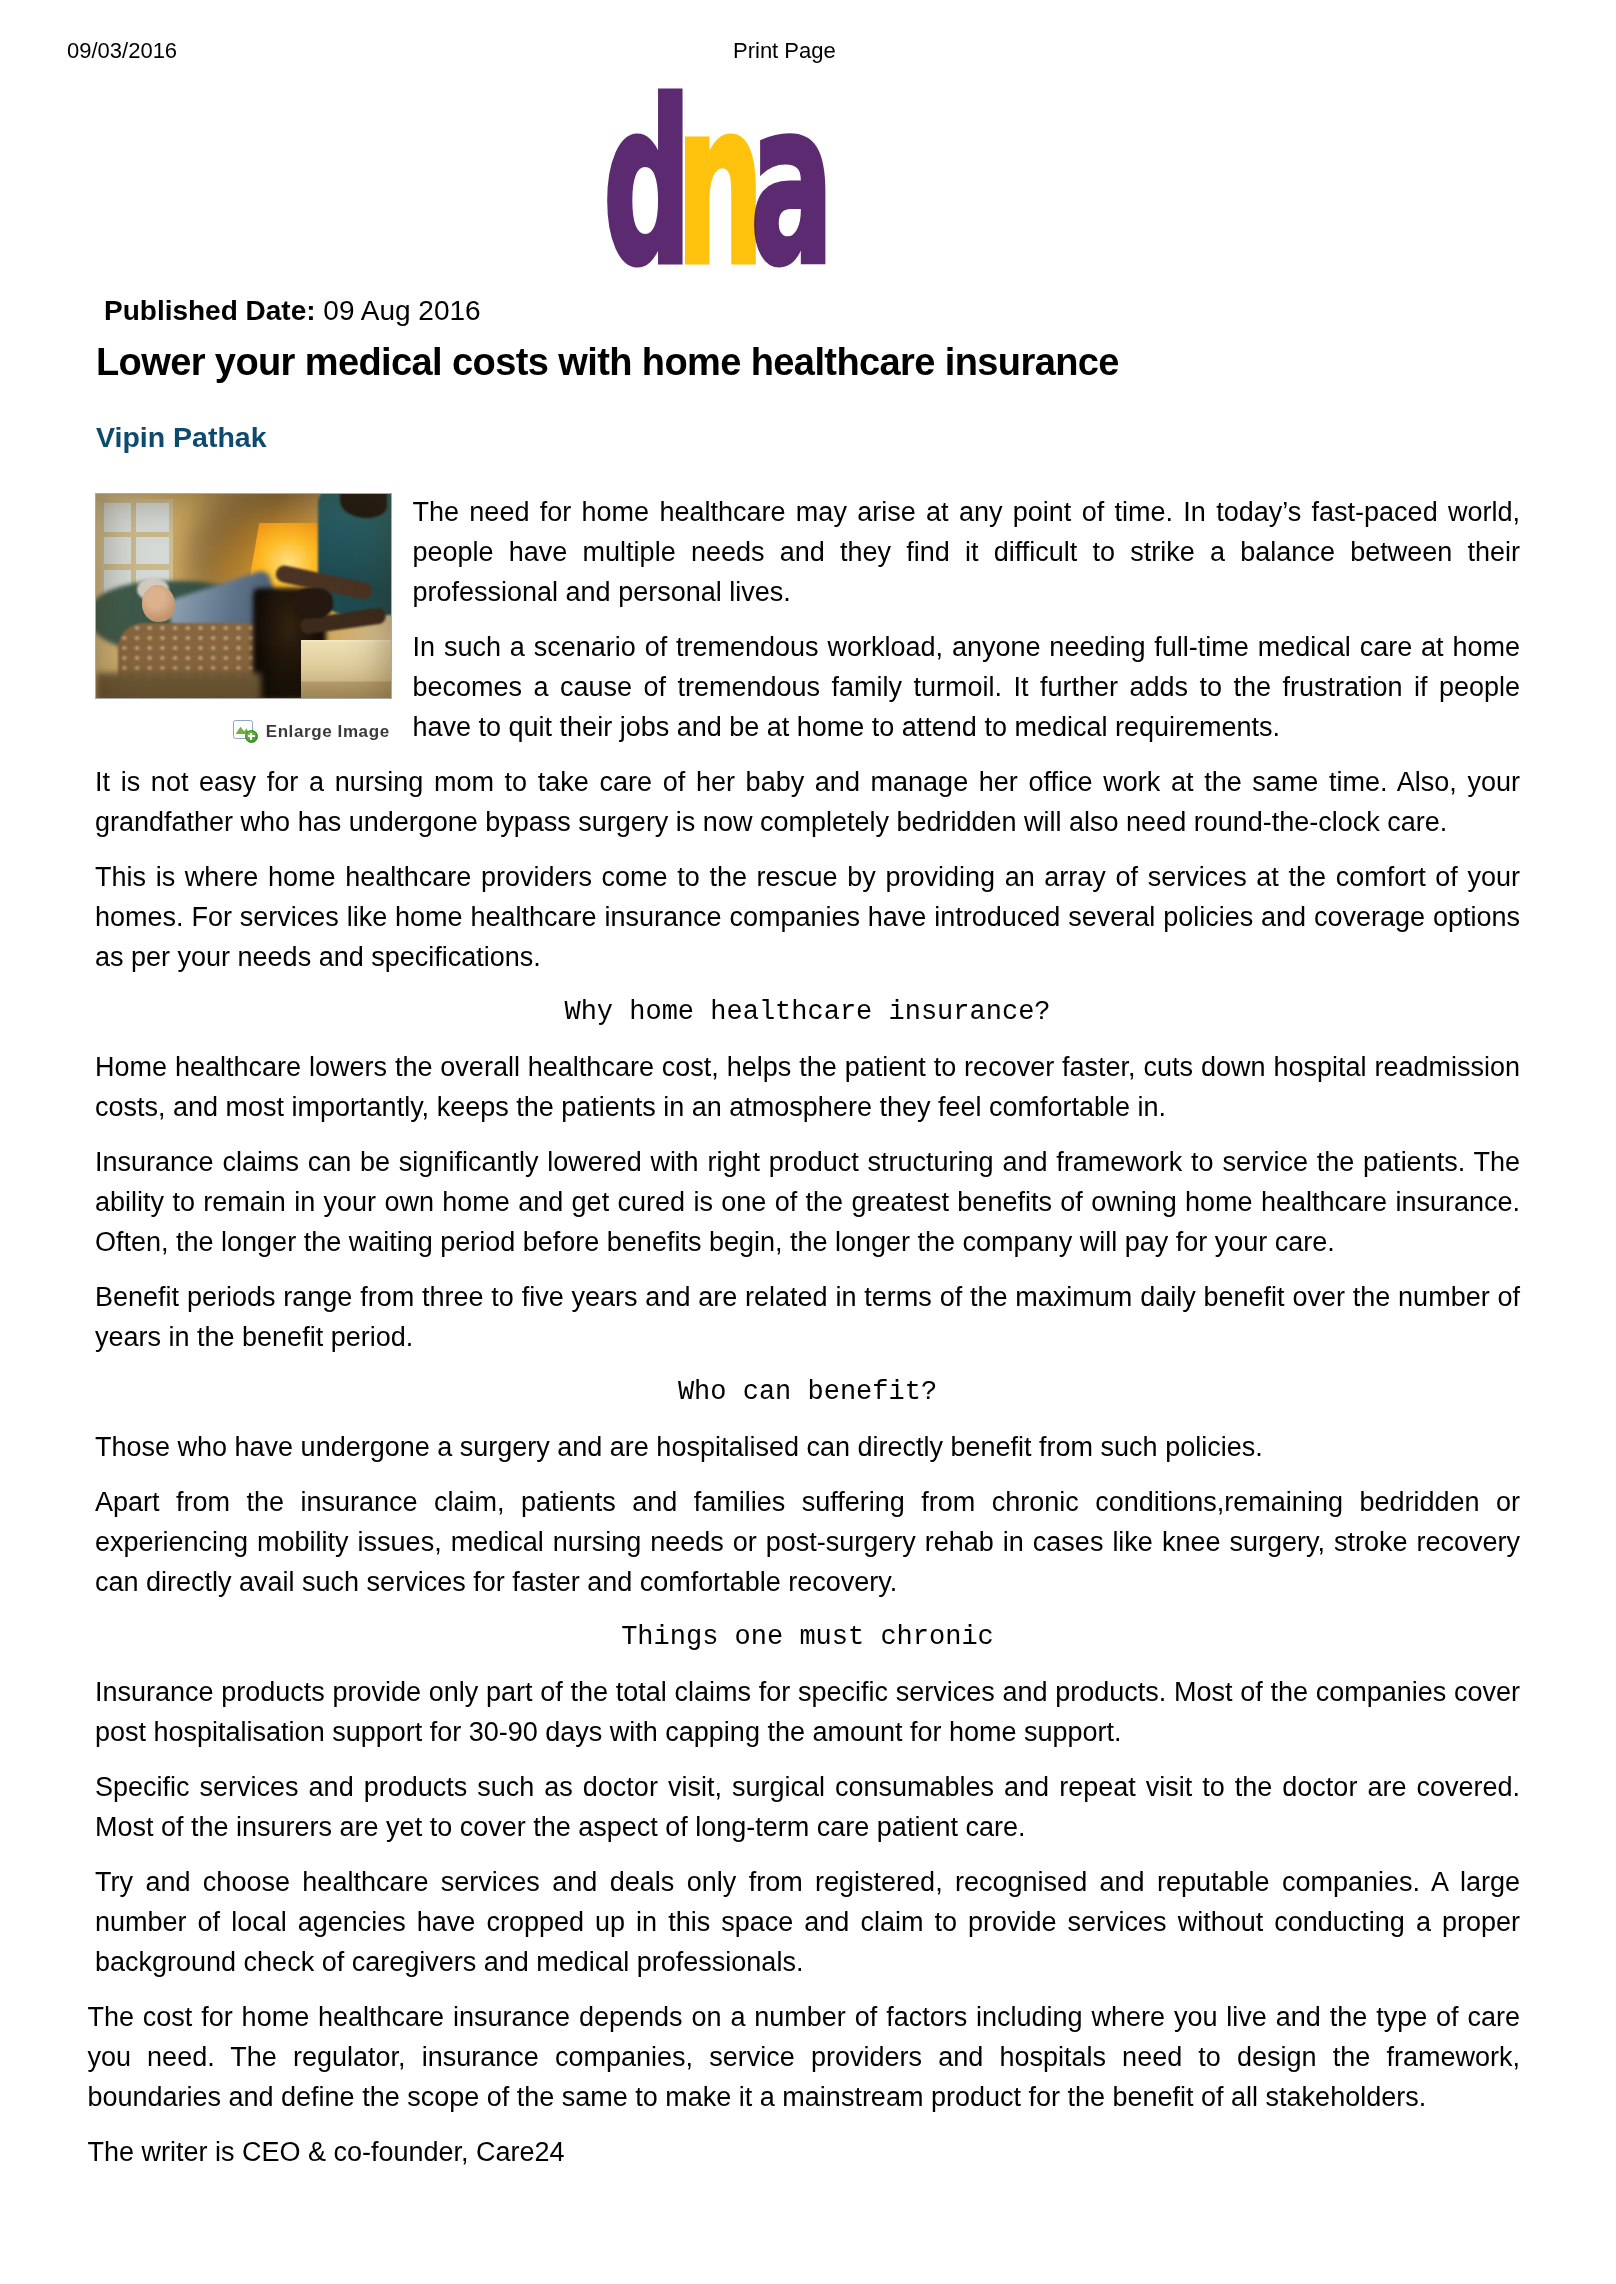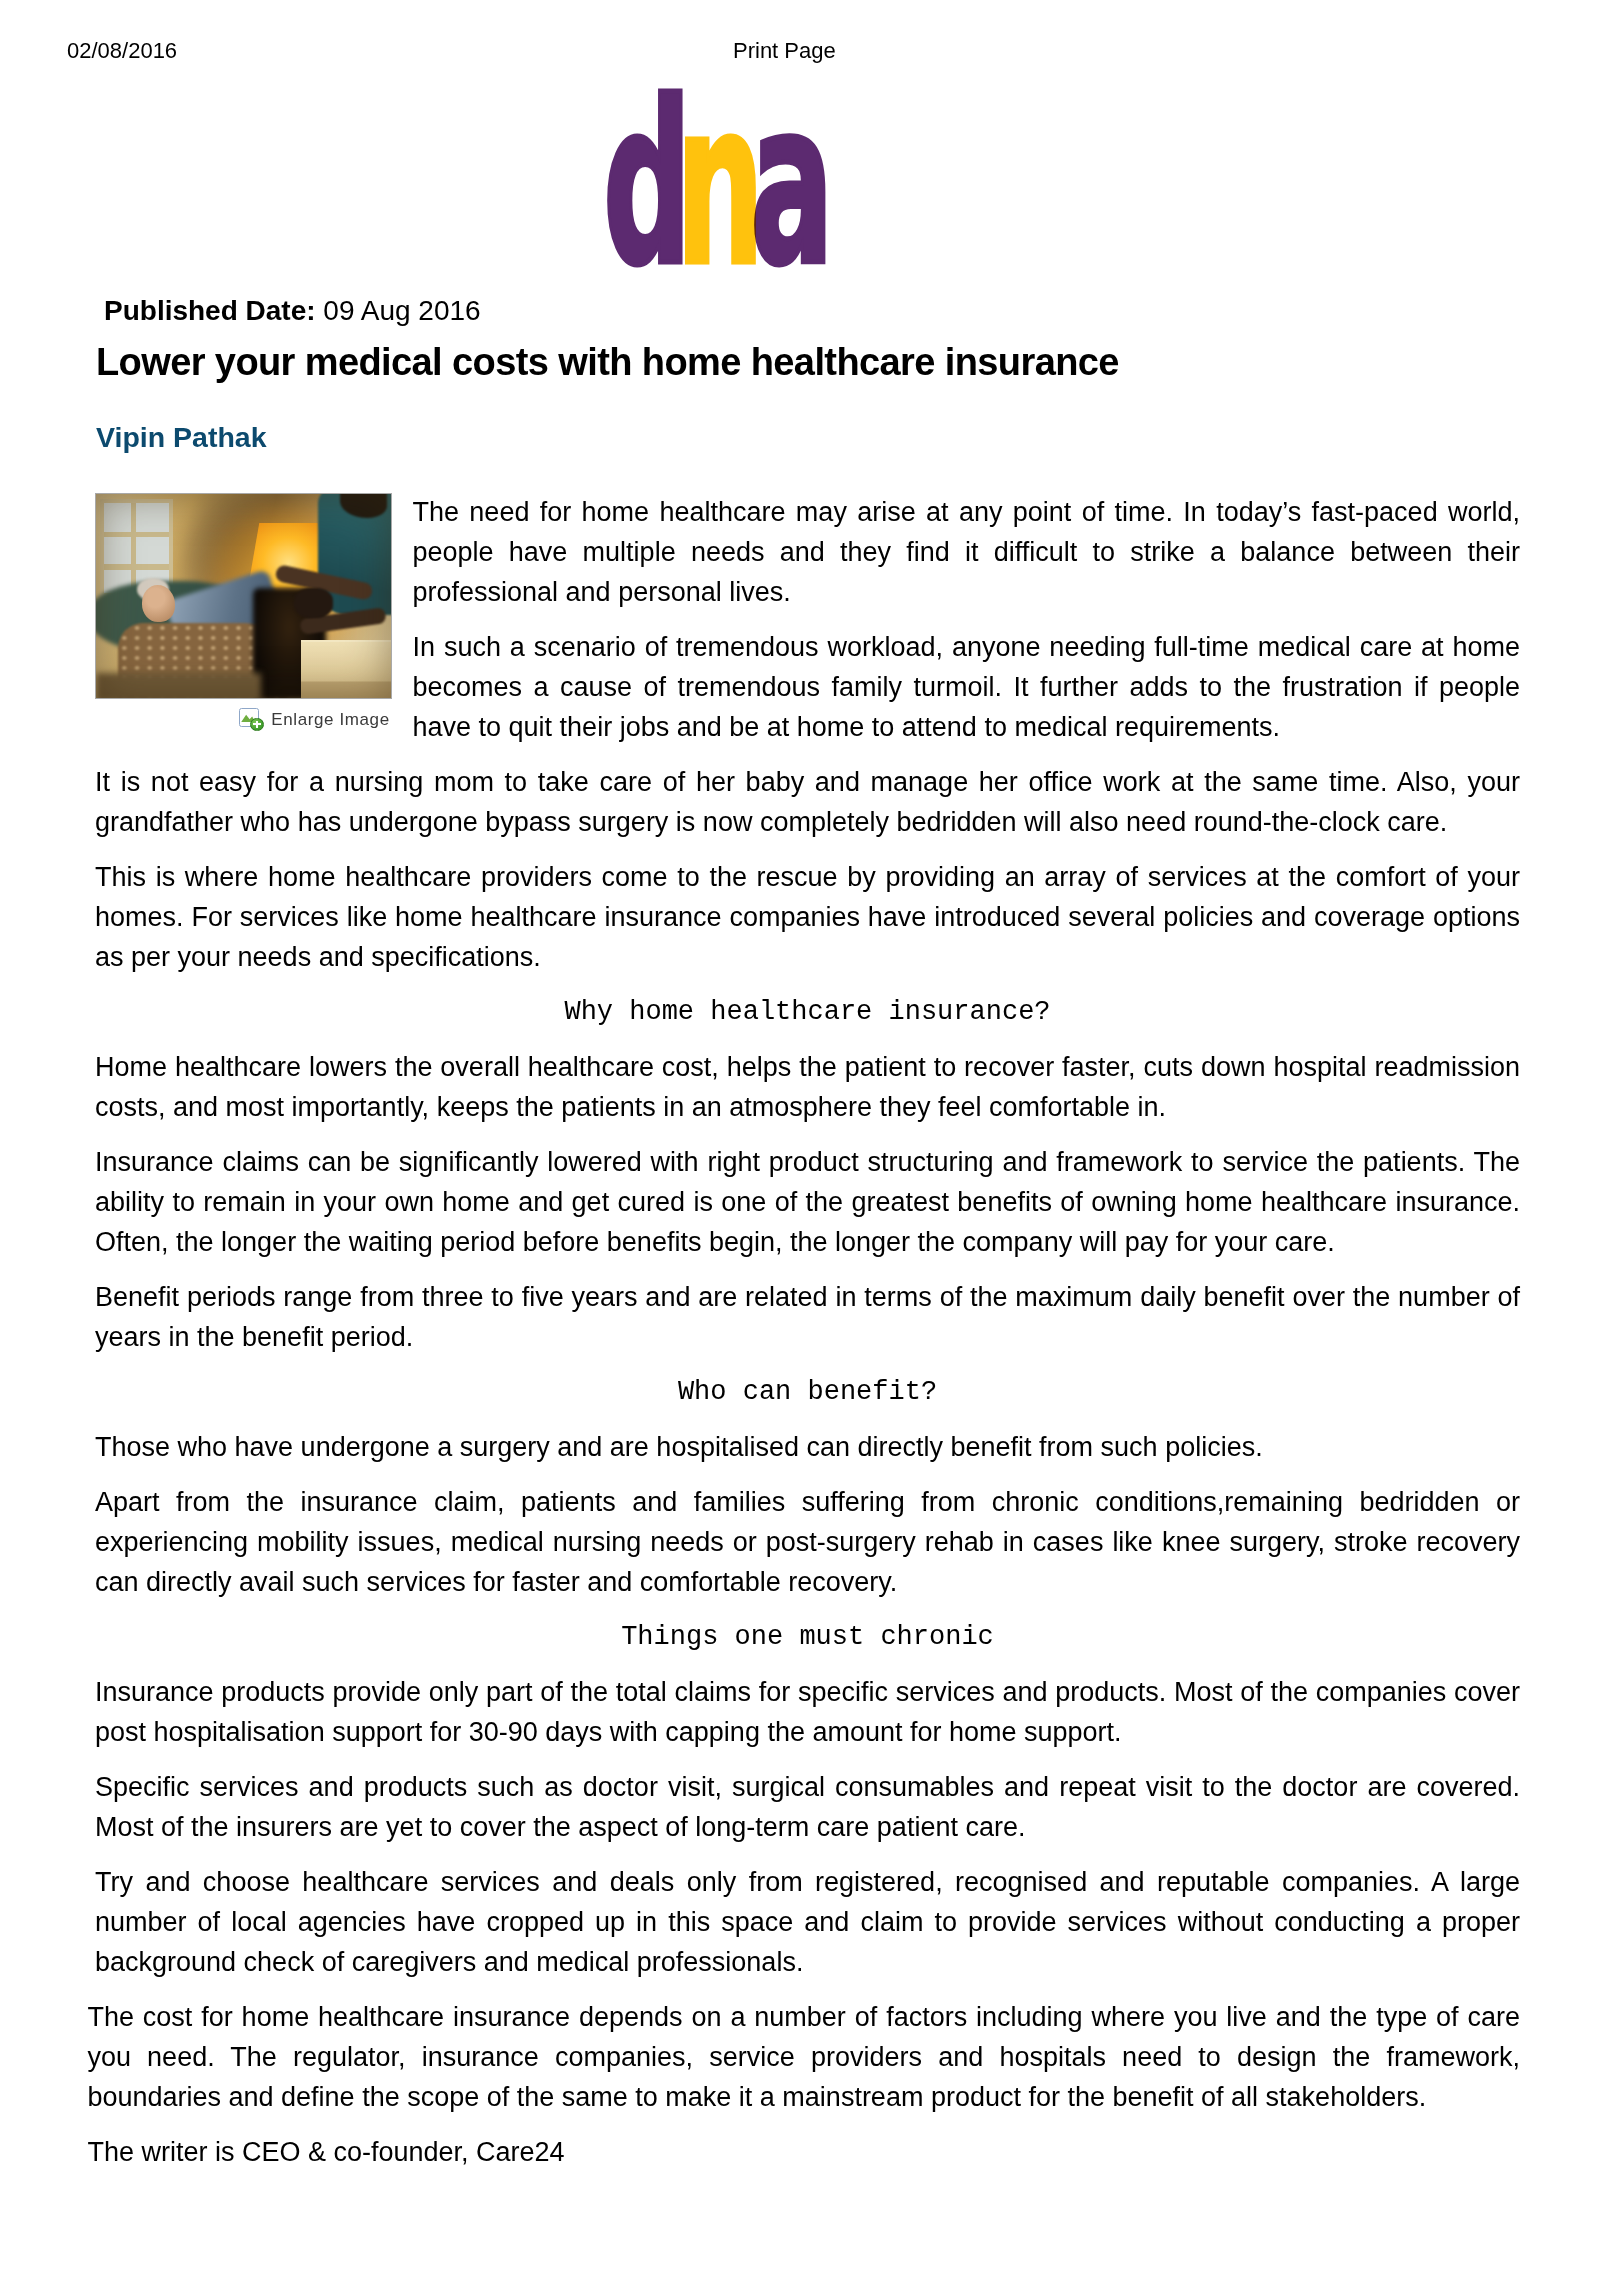--- a/index.html
+++ b/index.html
@@ -78,38 +78,38 @@
     background:#3c2a1c;border-radius:7.6px;filter:blur(1.3px);}
   .ph-hand{left:198px;top:94px;width:39px;height:30px;border-radius:42%;
     background:#241810;filter:blur(1.3px);}
   .ph-stand{right:0;bottom:0;width:90px;height:56px;
     background:linear-gradient(#eedfb4 0%,#d9c189 100%);border-top:2.5px solid #f3e7c2;
     box-shadow:inset 0 -16.5px 0 rgba(140,110,60,.35);filter:blur(0.6px);}
   .ph-floor{left:0;bottom:-3.8px;width:165px;height:29px;background:#6f5a38;filter:blur(3.2px);}
   .ph-vignette{left:0;top:0;right:0;bottom:0;box-shadow:inset 0 0 44px rgba(55,38,12,.5);}
   
   .enlarge-row{display:flex;justify-content:flex-end;align-items:center;gap:7.6px;
-    margin-top:9px;padding-right:1.3px;cursor:pointer;}
+    margin-top:21px;padding-right:1.3px;cursor:pointer;font-weight:bold;}
   .enlarge-label{font-size:17px;color:#3a3a3a;letter-spacing:0.6px;}
   .enlarge-icon{position:relative;width:25px;height:23px;flex:0 0 auto;}
   .ei-frame{position:absolute;left:0;top:0;width:18px;height:16.5px;background:#ffffff;
     border:1.9px solid #8fa7c8;border-radius:2.5px;}
   .ei-pic{position:absolute;left:2.5px;top:5px;width:14px;height:9px;background:#6fae3f;
     clip-path:polygon(0 100%,35% 20%,60% 70%,78% 40%,100% 100%);}
   .ei-badge{position:absolute;right:0px;bottom:0px;width:13.3px;height:13.3px;border-radius:50%;
     background:radial-gradient(circle at 35% 30%,#7cc653,#3f9c2c 70%);border:1.3px solid #2e7d1f;
     box-sizing:border-box;}
   .ei-badge::before,.ei-badge::after{content:"";position:absolute;background:#fff;}
   .ei-badge::before{left:50%;top:1.9px;bottom:1.9px;width:1.9px;margin-left:-1px;}
   .ei-badge::after{top:50%;left:1.9px;right:1.9px;height:1.9px;margin-top:-1px;}
 </style>
 </head>
 <body>
 
-<div class="meta-date">02/08/2016</div>
+<div class="meta-date">09/03/2016</div>
 <div class="print-title">Print Page</div>
 
 <div class="logo">
   <span class="l-d" style="color: rgb(92, 42, 112);">d</span><span class="l-n" style="color: rgb(255, 194, 13);">n</span><span class="l-a" style="color: rgb(92, 42, 112);">a</span>
 </div>
 
 <div class="published"><b>Published Date:</b><span> 09 Aug 2016</span></div>
 
 <h1 class="headline">Lower your medical costs with home healthcare insurance</h1>
 

